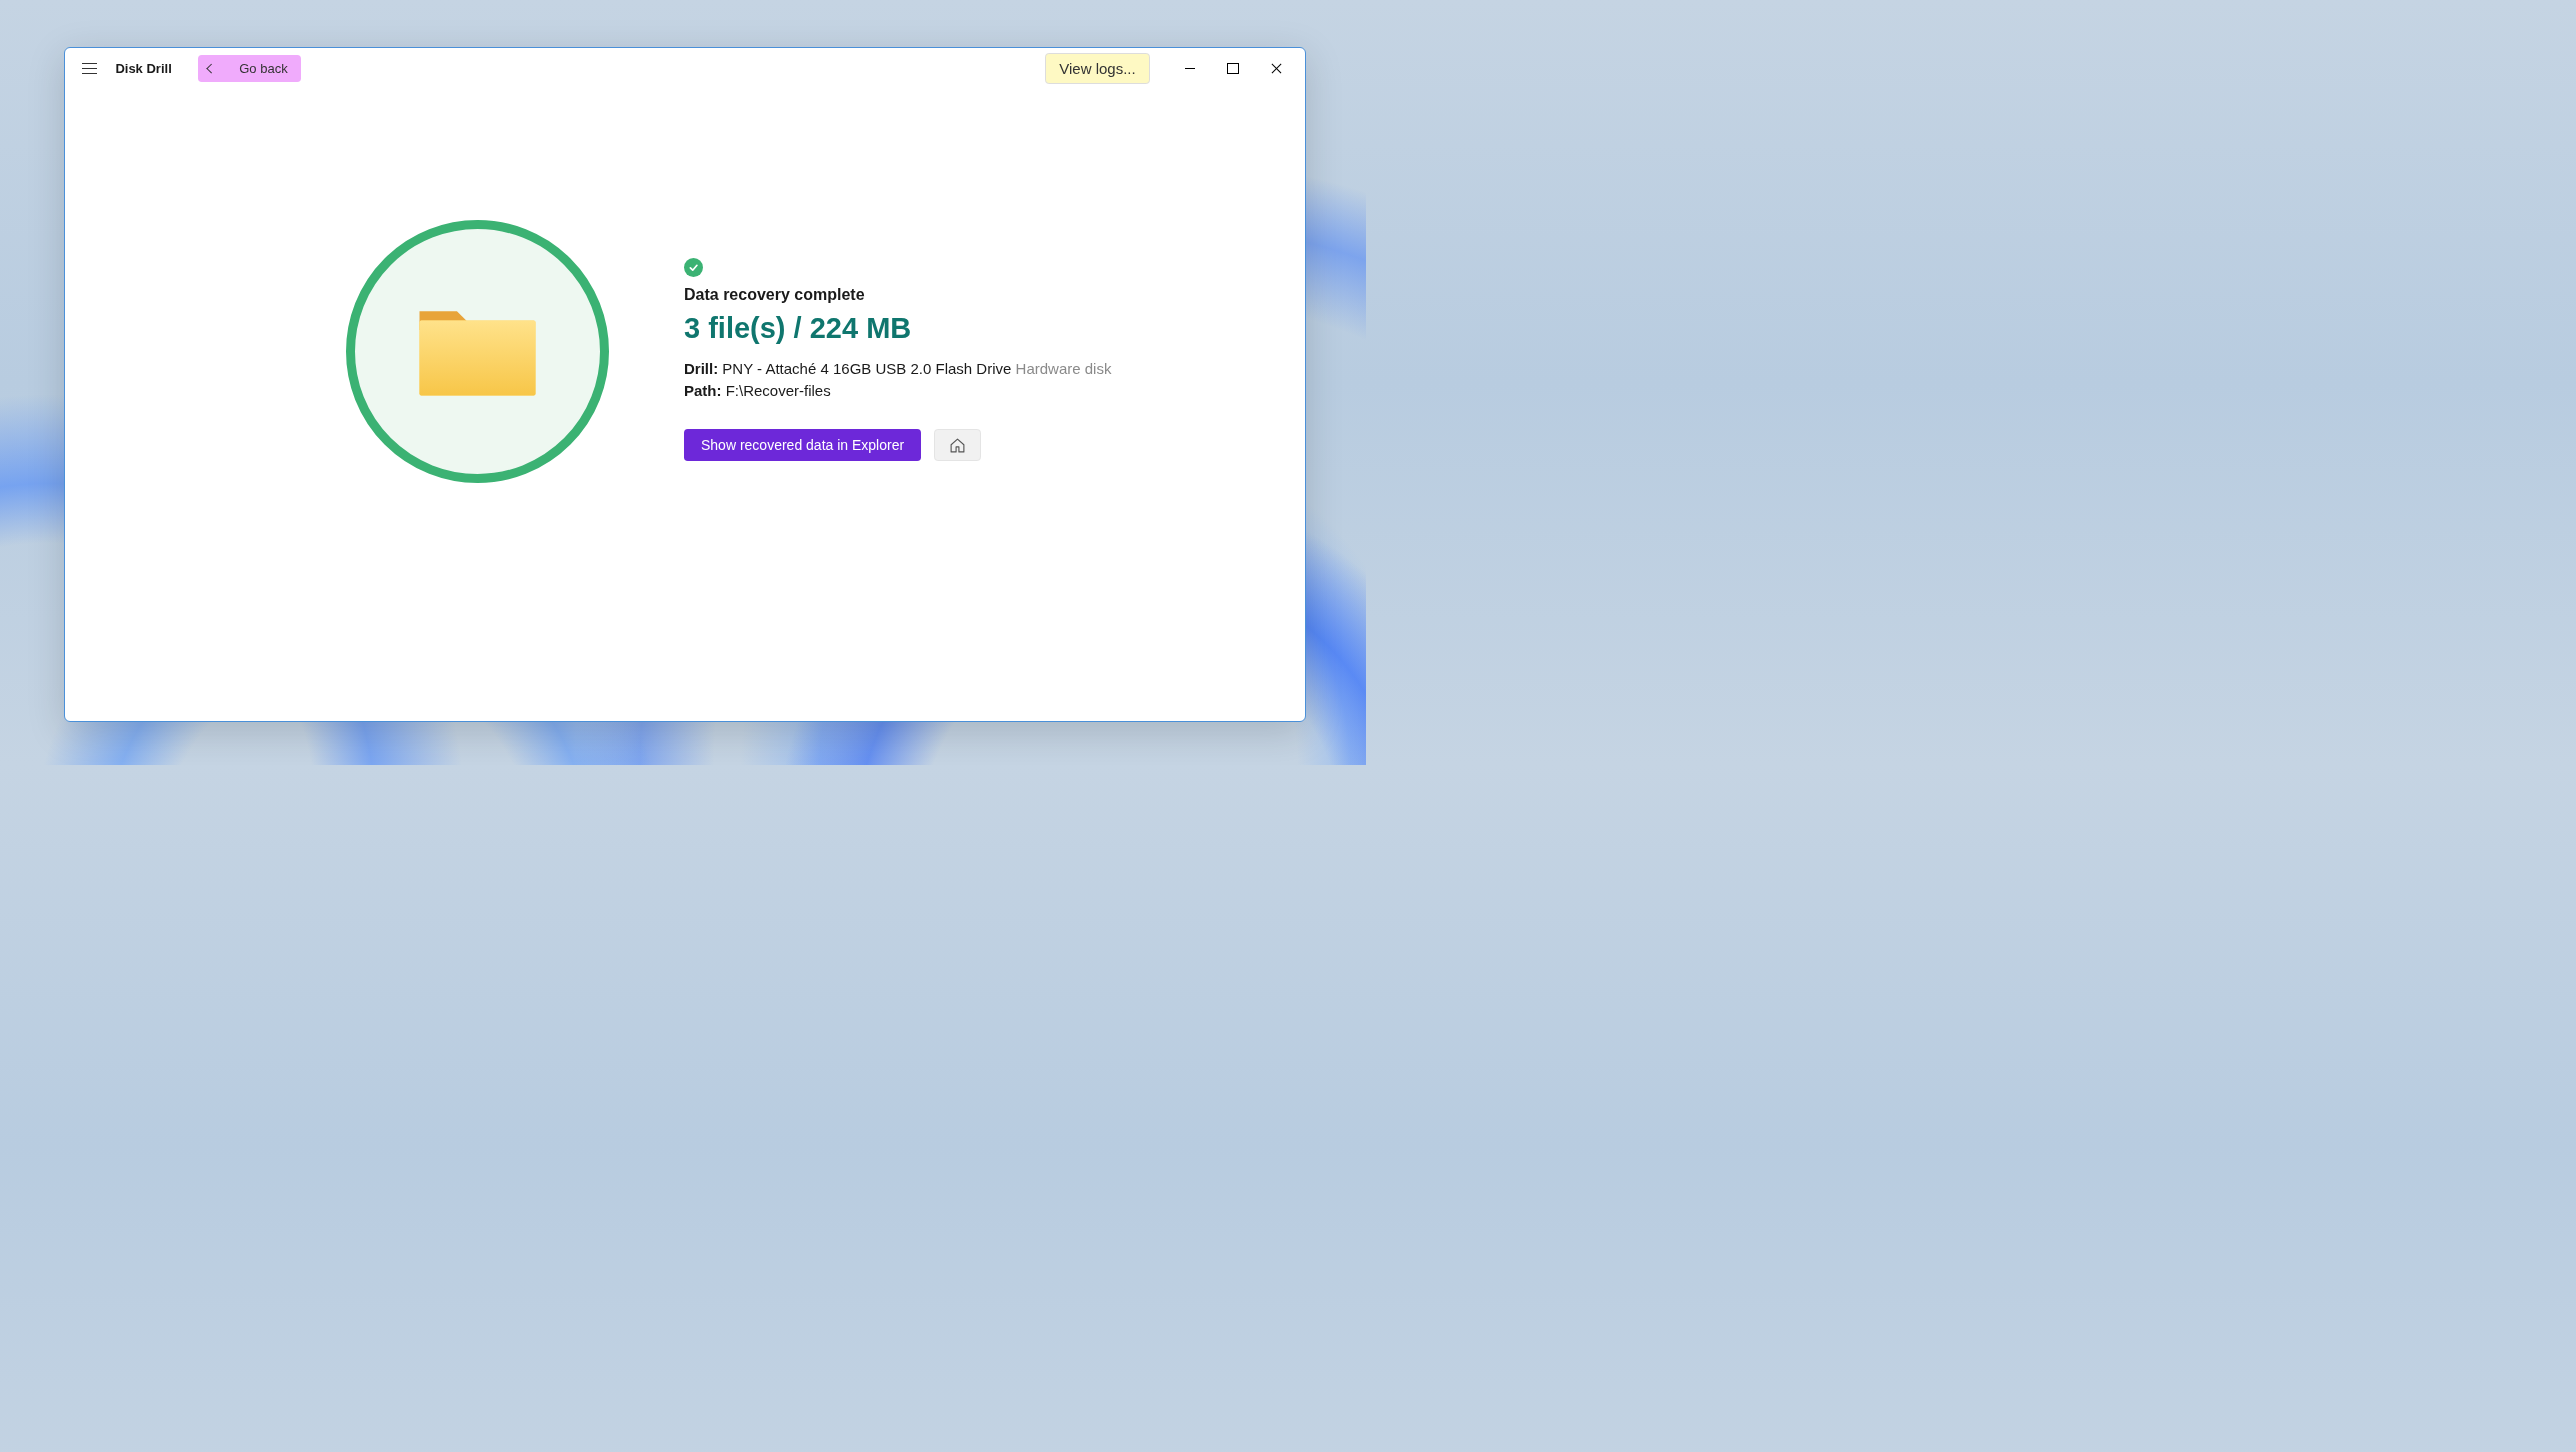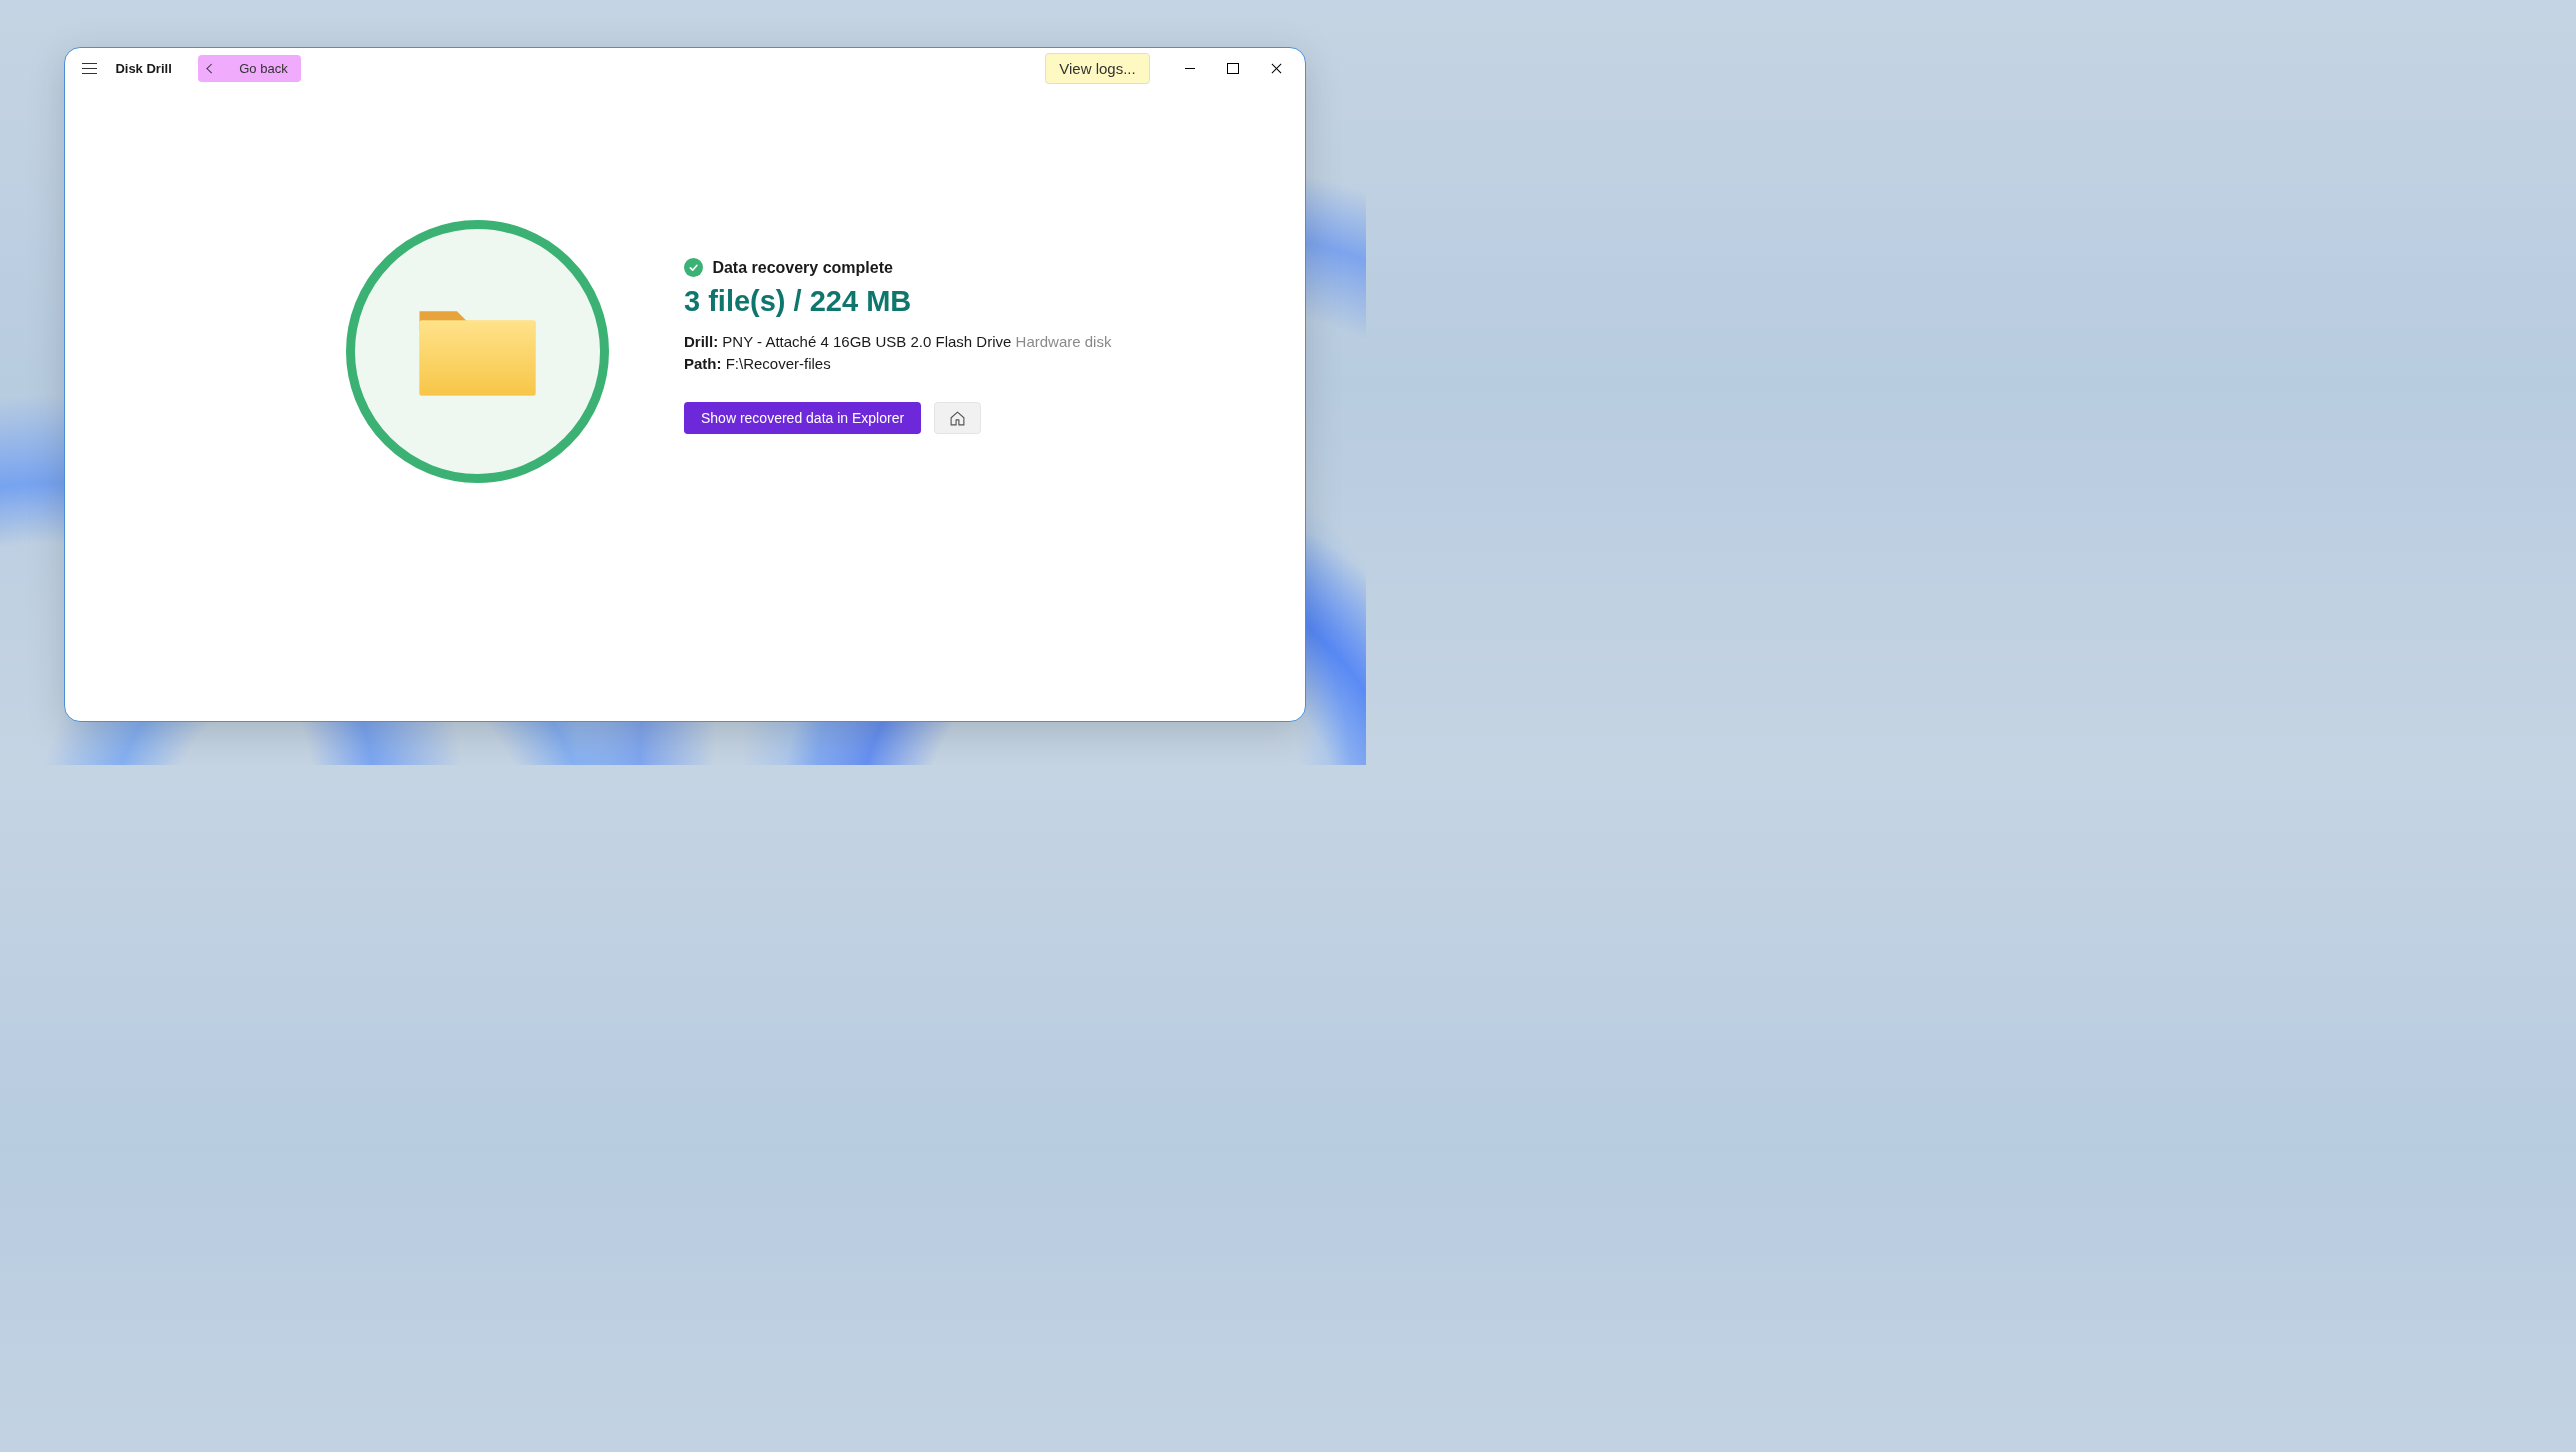--- a/index.html
+++ b/index.html
@@ -62,21 +62,21 @@
     }
 
     .window {
       position: absolute;
       left: 64px;
       top: 47px;
       width: 1242px;
       height: 675px;
       background: #ffffff;
       border: 0.9px solid #4a90d9;
-      border-radius: 16px;
+      border-radius: 6px;
       box-shadow: 0 9.4px 38px rgba(0,0,0,0.15);
       z-index: 10;
       display: flex;
       flex-direction: column;
     }
 
     .titlebar {
       display: flex;
       align-items: center;
       height: 41px;
@@ -196,23 +196,24 @@
       justify-content: center;
       flex-shrink: 0;
     }
 
     .right-col {
       padding-top: 38px;
     }
 
     .status-row {
       display: flex;
-      align-items: center;
+      align-items: flex-start;
       gap: 9.4px;
       margin-bottom: 7.5px;
+      flex-direction: column;
     }
     .check-badge {
       width: 19px; height: 19px;
       border-radius: 50%;
       background: #3bb273;
       display: flex;
       align-items: center;
       justify-content: center;
     }
     .status-text {

